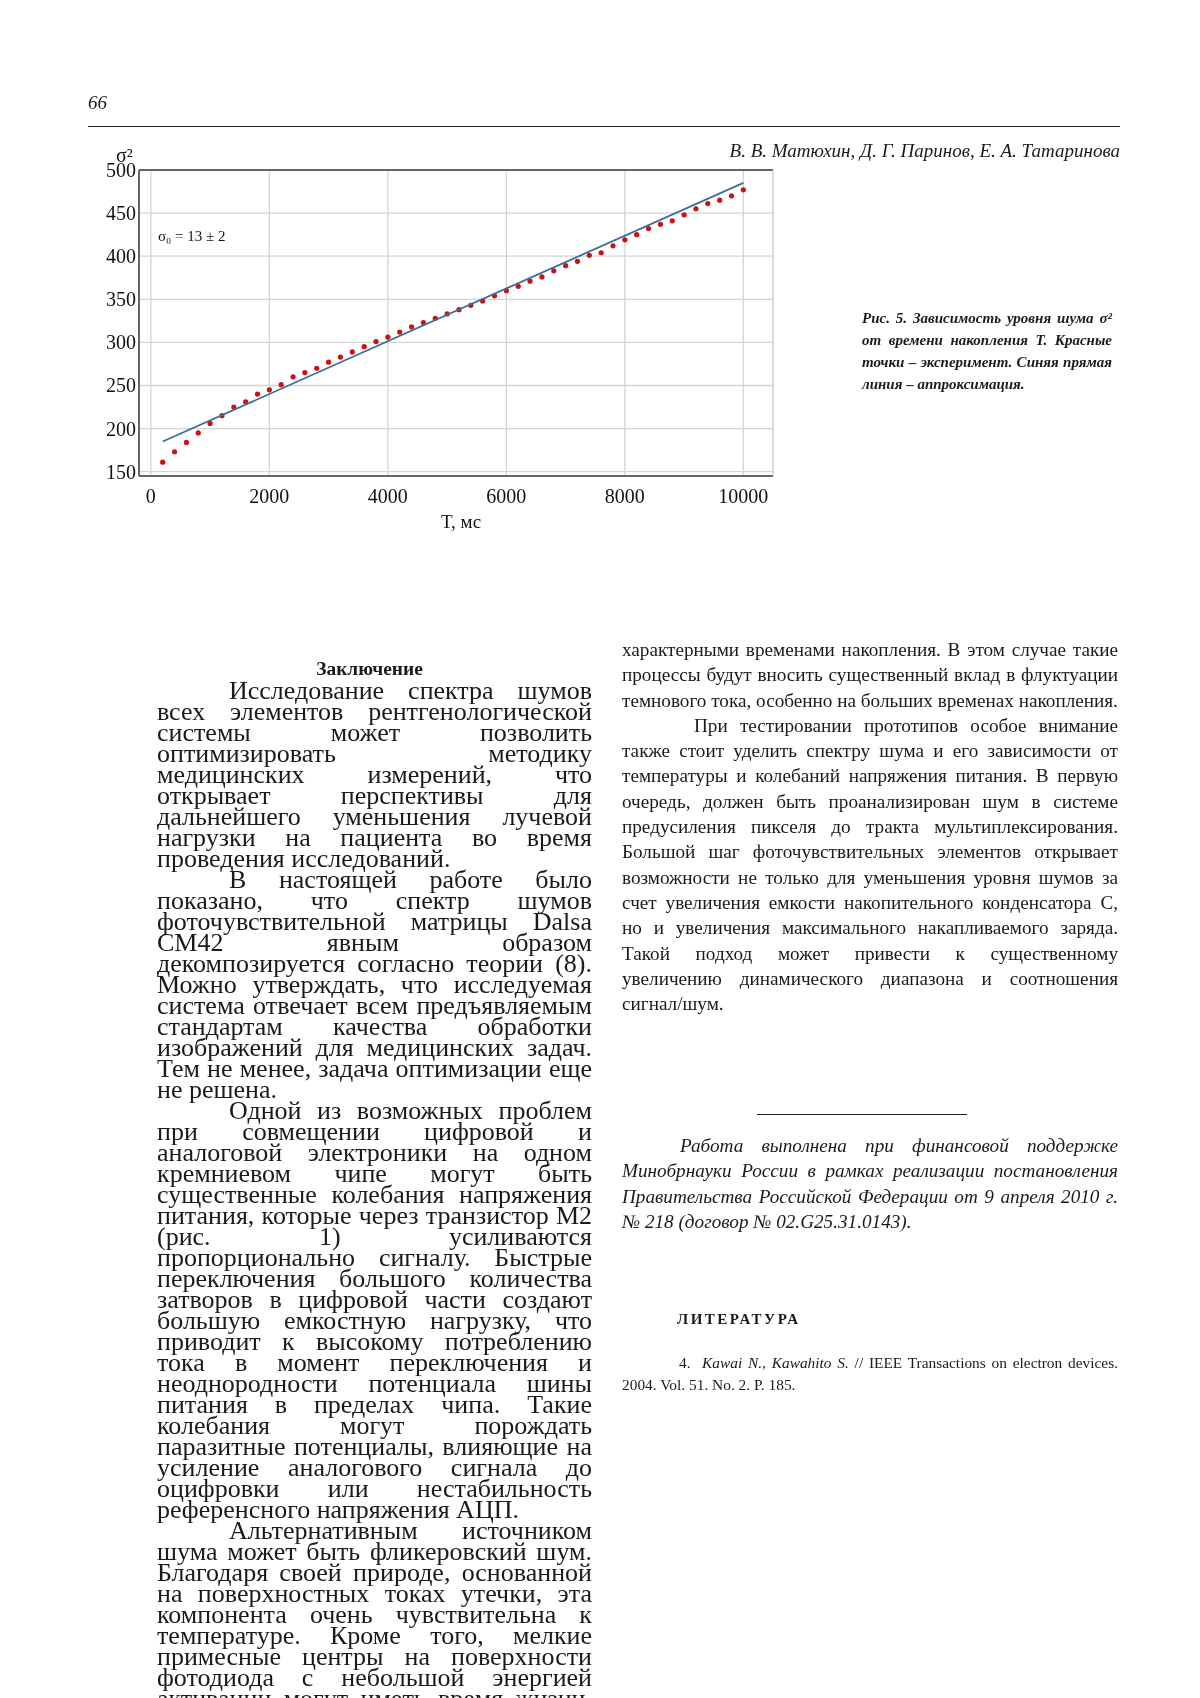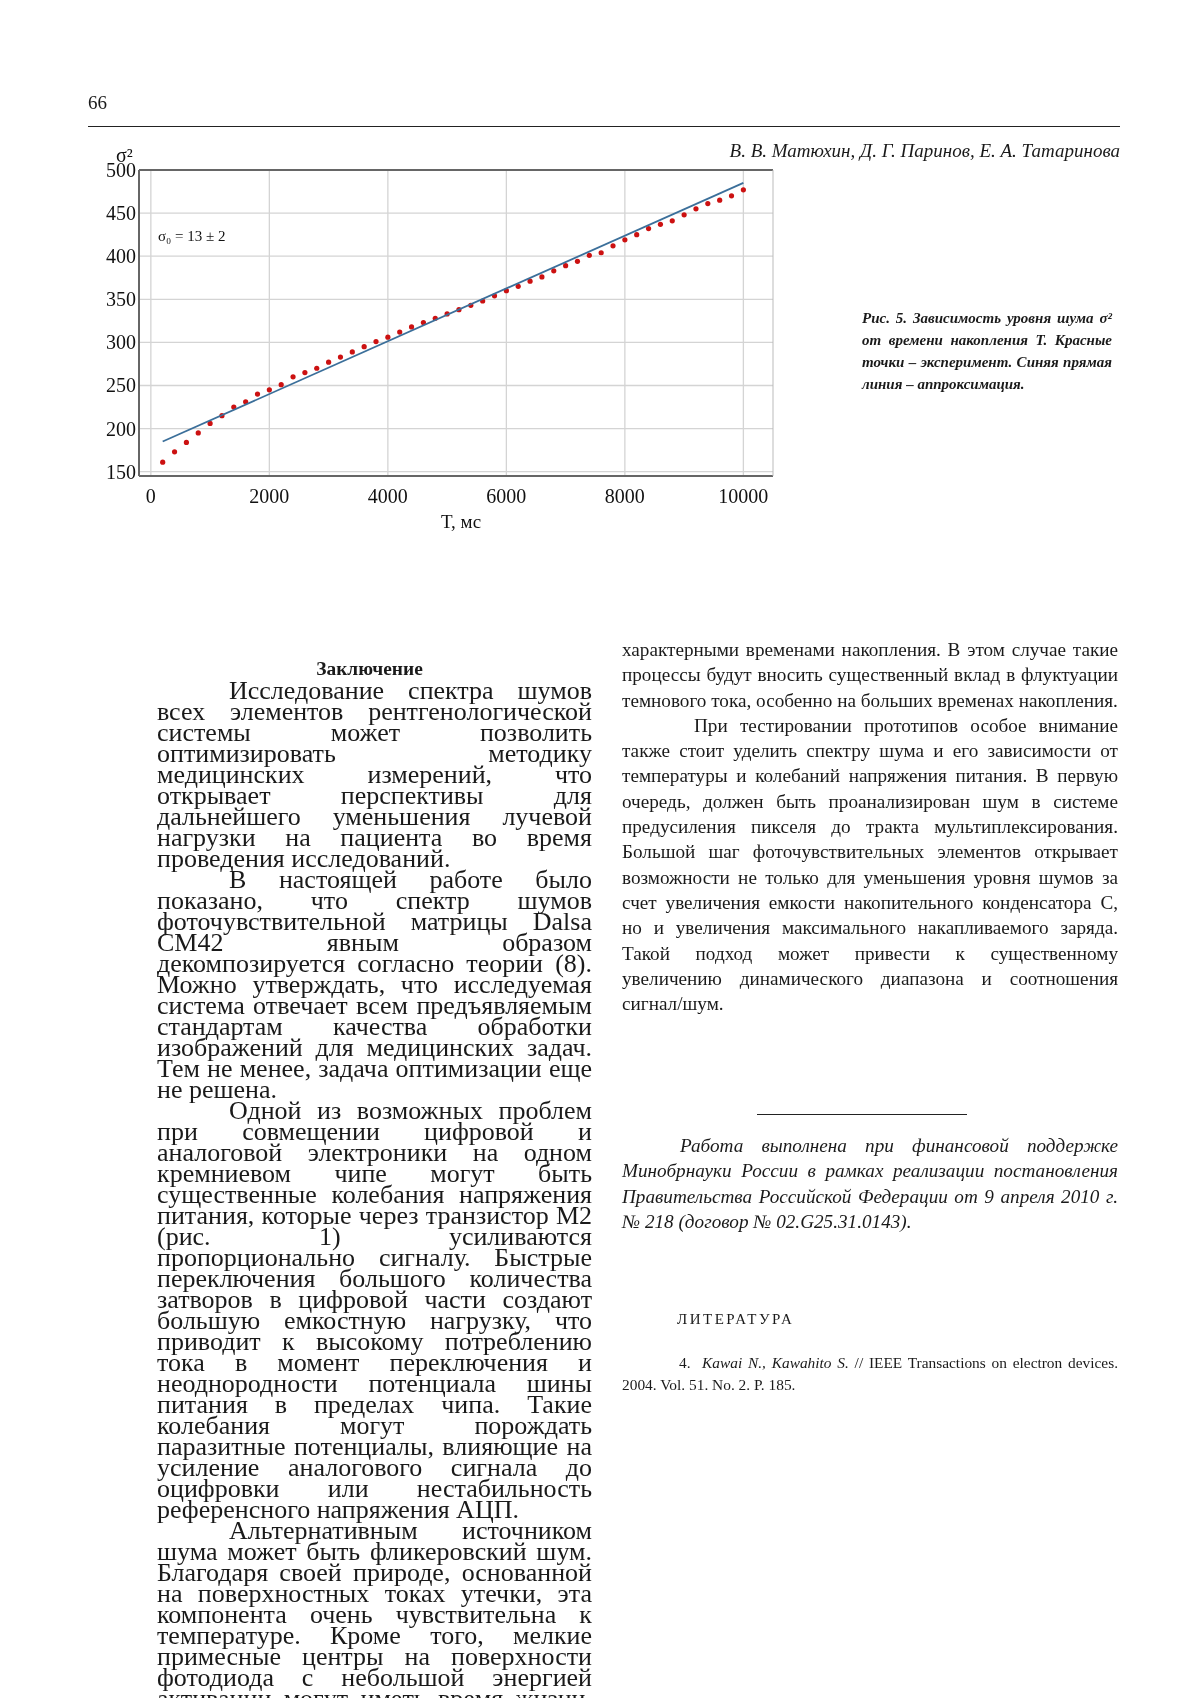--- a/index.html
+++ b/index.html
@@ -1,29 +1,29 @@
 <!DOCTYPE html>
 <html><head>
 <meta charset="utf-8">
 <style>
   html, body { margin: 0; padding: 0; background: #ffffff; }
   body { width: 1200px; height: 1698px; position: relative; font-family: "Liberation Serif", "DejaVu Serif", serif; color: #1a1a1a; overflow: hidden; }
   .header { position: absolute; left: 88px; top: 92px; width: 1032px; height: 34px; border-bottom: 1.5px solid #222; }
-  .page-num { position: absolute; left: 0; top: 0; font-size: 19px; }
+  .page-num { position: absolute; left: 0; top: 0; font-style: italic; font-size: 19px; }
   .authors { position: absolute; right: 0; top: 0; font-style: italic; font-size: 19px; margin-top: 48px; }
   .chart { position: absolute; left: 90px; top: 140px; width: 760px; height: 440px; }
   .chart svg { position: absolute; left: 0; top: 0; }
   .caption { position: absolute; left: 862px; top: 307px; width: 250px; font-style: italic; font-weight: bold; font-size: 15px; line-height: 22px; text-align: justify; }
   .section-title { position: absolute; left: 152px; top: 638px; width: 435px; text-align: center; font-weight: bold; font-size: 19.4px; margin-top: 20px; }
   .para { text-indent: 72px; margin: 0; hyphens: auto; }
   .left-text { position: absolute; left: 157px; top: 680px; width: 435px; font-size: 26px; line-height: 21px; text-align: justify; }
   .right-text { position: absolute; left: 622px; top: 637px; width: 496px; font-size: 19.2px; line-height: 25.3px; text-align: justify; }
   .divider { position: absolute; left: 757px; top: 1114px; width: 210px; border-top: 1.3px solid #222; }
   .funding { position: absolute; left: 622px; top: 1133px; width: 496px; font-style: italic; font-size: 19.2px; line-height: 25.3px; text-align: justify; text-indent: 58px; }
-  .refs-title { position: absolute; left: 677px; top: 1311px; font-weight: normal; font-size: 15px; letter-spacing: 2.5px; }
+  .refs-title { position: absolute; left: 677px; top: 1311px; font-weight: bold; font-size: 15px; letter-spacing: 2.5px; }
   .refs { position: absolute; left: 622px; top: 1352px; width: 496px; font-size: 15.4px; line-height: 21.5px; text-align: justify; }
   .ref { text-indent: 57px; margin: 0; }
   .ref .au { font-style: italic; }
 </style>
 </head>
 <body>
 
 <div class="header">
   <span class="page-num">66</span>
   <span class="authors">В. В. Матюхин, Д. Г. Паринов, Е. А. Татаринова</span>

